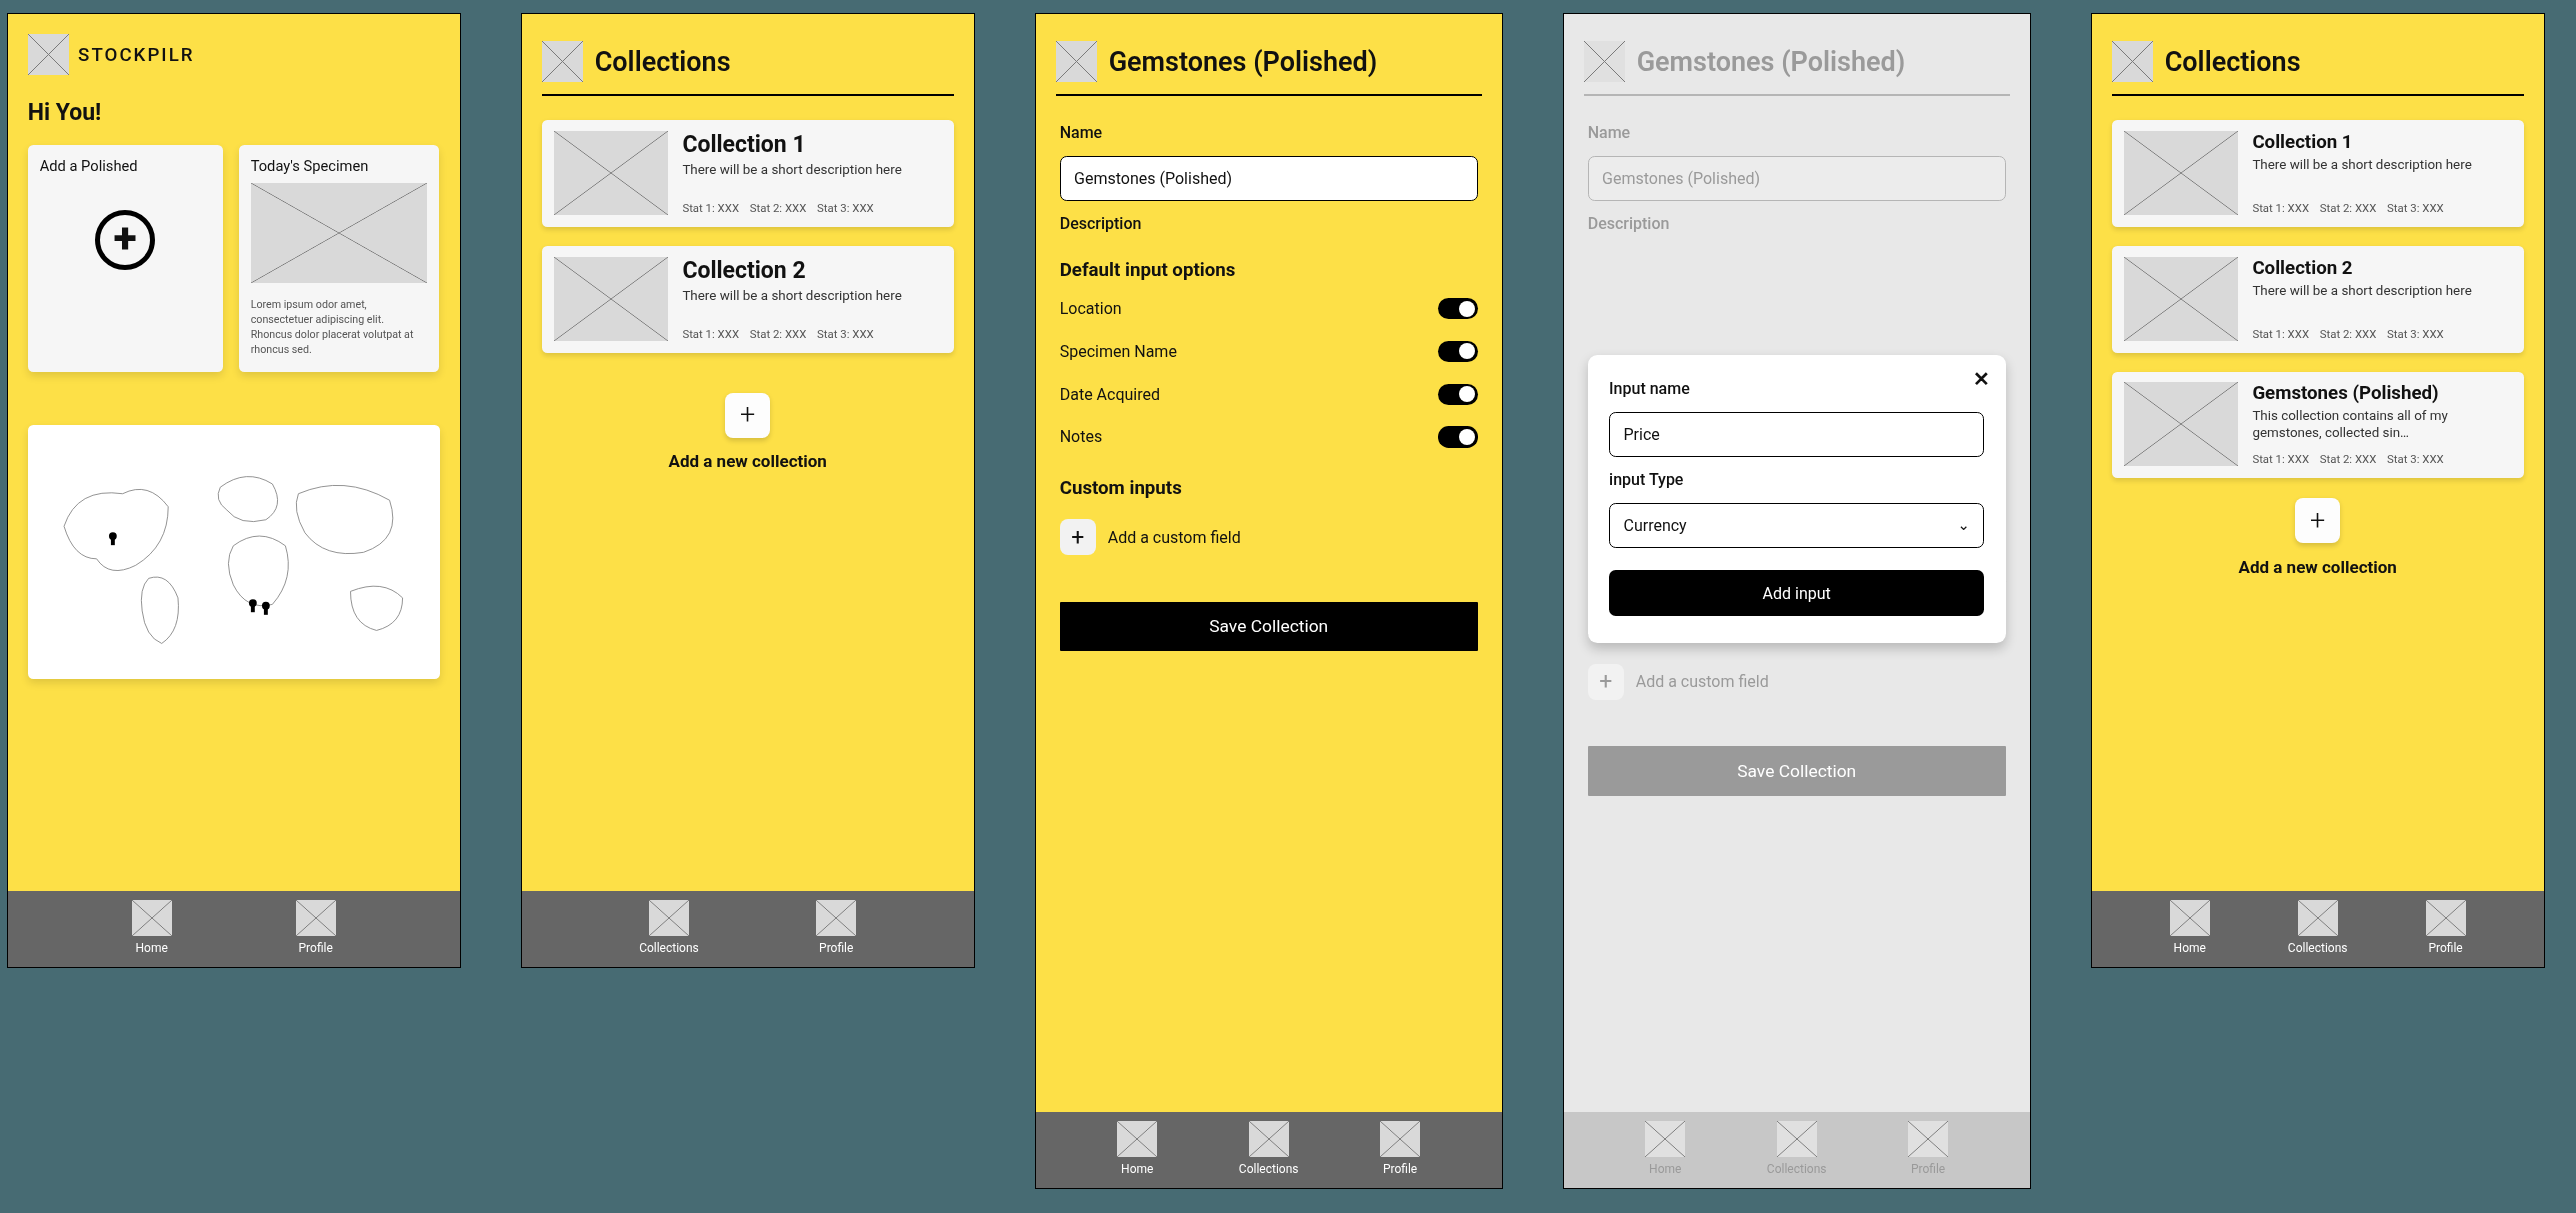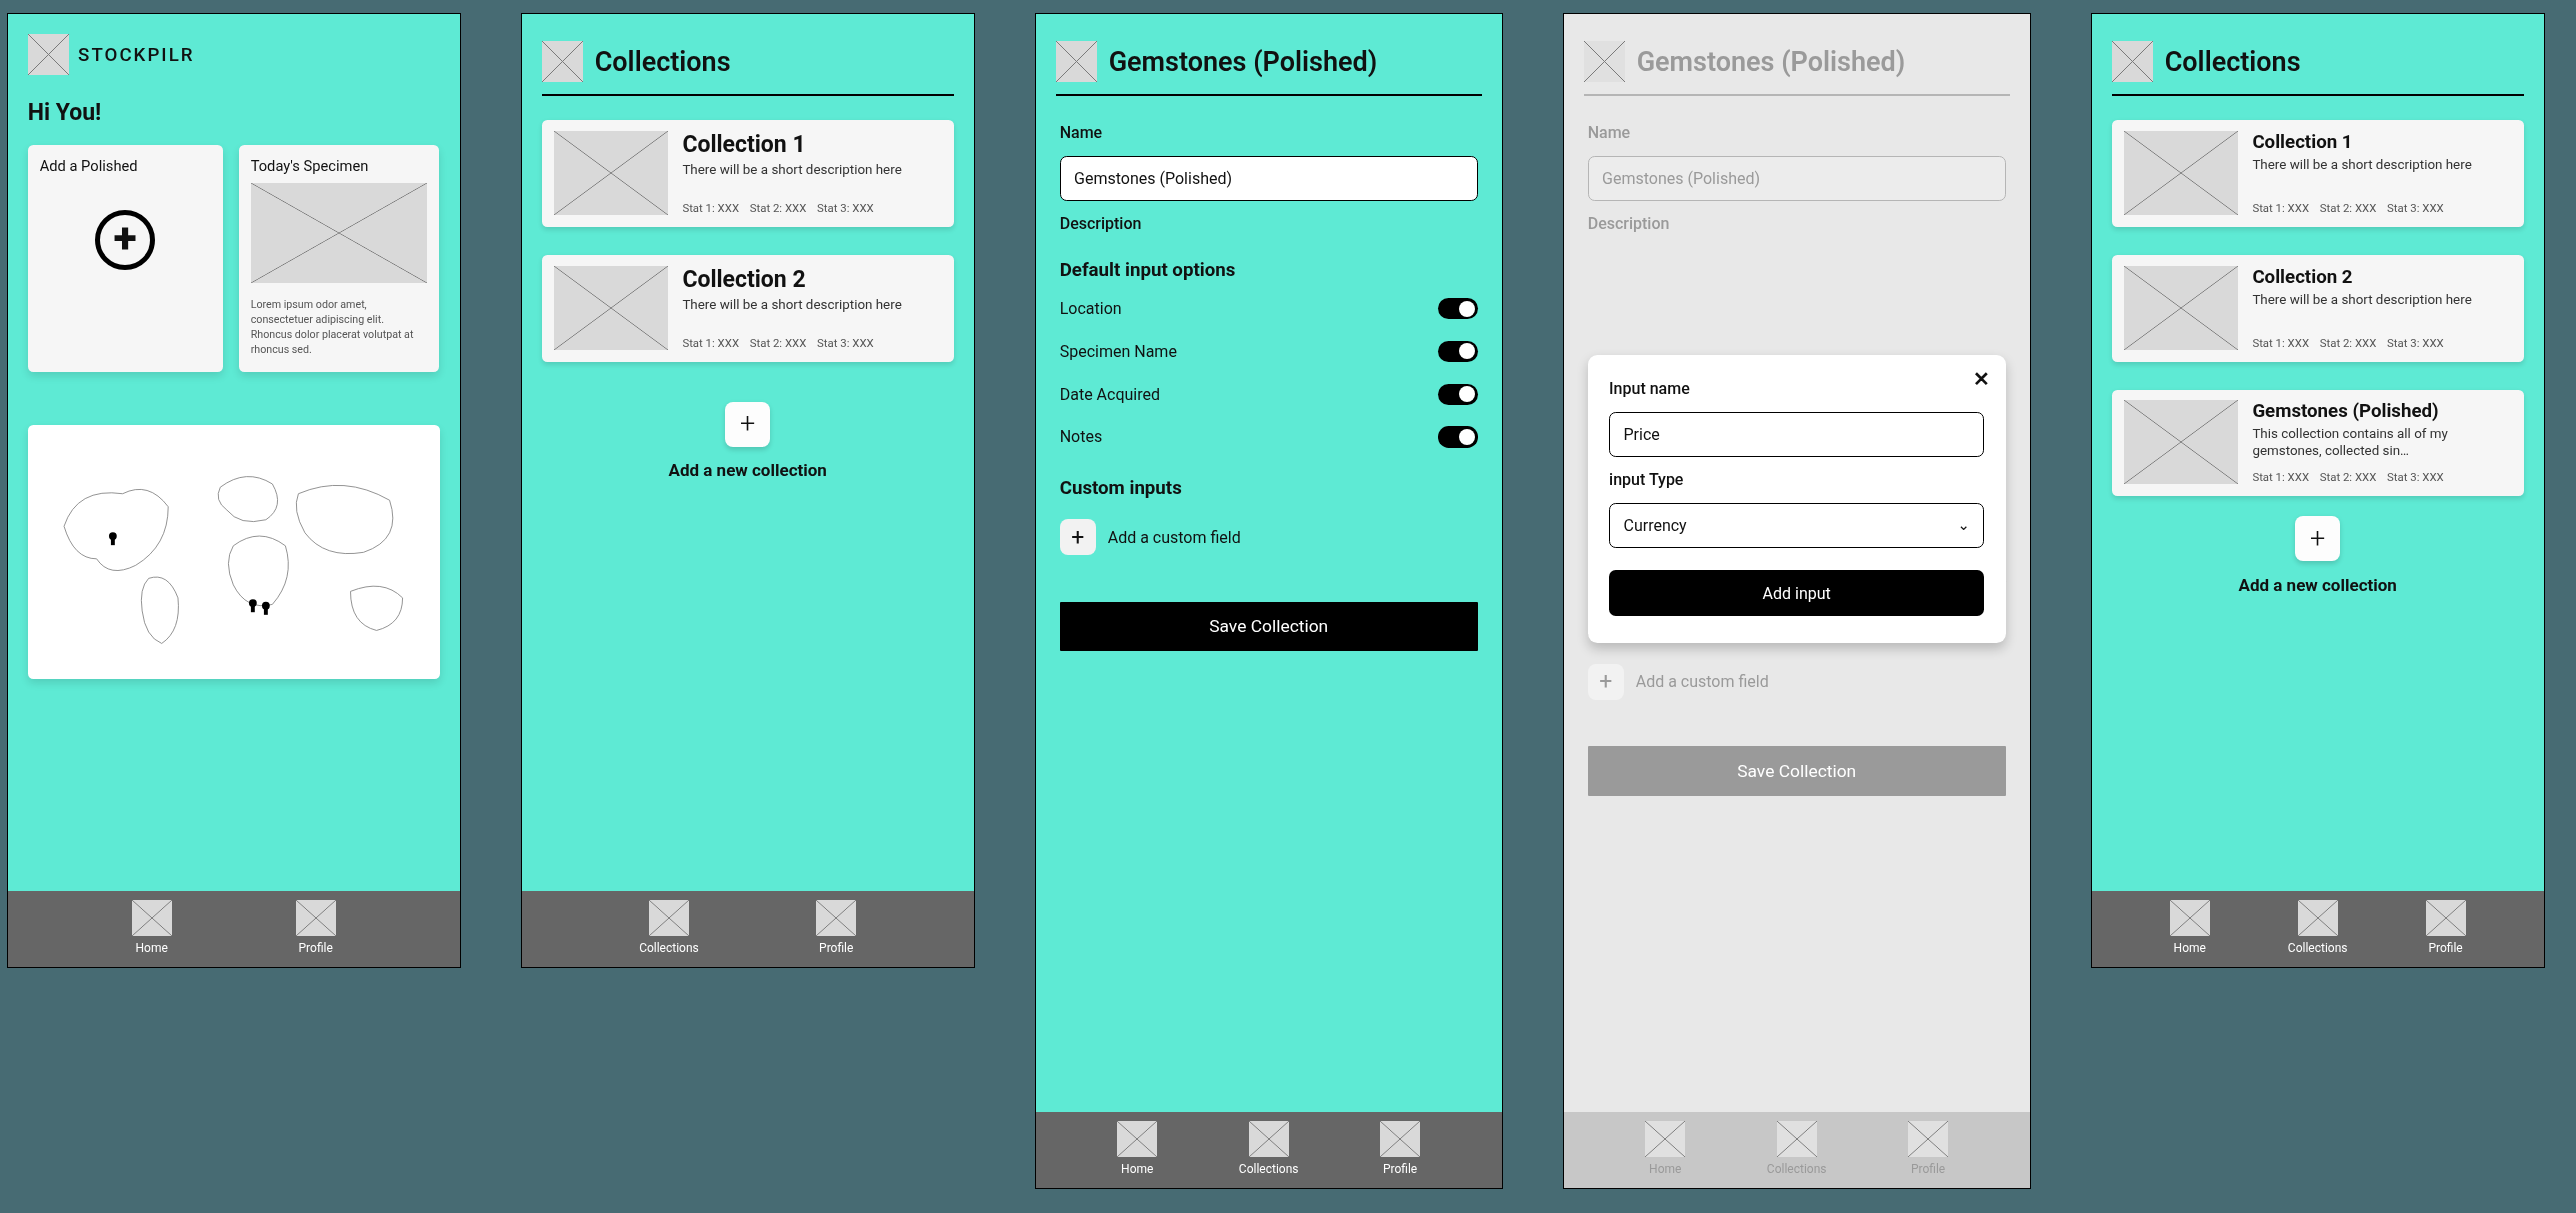--- a/index.html
+++ b/index.html
@@ -12,21 +12,21 @@
   }
   .stage {
     display: flex;
     gap: 60px;
     padding: 13.4px 6.7px 40px 6.7px;
     align-items: flex-start;
     min-width: 2576px;
   }
 
   .phone {
-    background: #5eead4;
+    background: #fde047;
     border: 1.3px solid #000;
     position: relative;
     display: flex;
     flex-direction: column;
   }
   .phone.short { width: 454px; height: 955px; }
   .phone.tall  { width: 468px; height: 1176px; }
 
   .img-ph {
     background: #d9d9d9;
@@ -123,21 +123,21 @@
   }
   .bottomnav.dim { background: #c7c7c7; }
   .bn-item {
     display: flex; flex-direction: column; align-items: center; gap: 5.3px;
     color: #fff; font-size: 12px;
   }
   .bottomnav.dim .bn-item { color: #9a9a9a; }
   .bn-item .img-ph { width: 40px; height: 36px; }
 
   
-  .coll-list { padding: 24px 20px 0 20px; display: flex; flex-direction: column; gap: 28px; }
+  .coll-list { padding: 24px 20px 0 20px; display: flex; flex-direction: column; gap: 19px; }
   .coll-card {
     background: #f6f6f6;
     border-radius: 5.3px;
     box-shadow: 0 2.7px 5.3px rgba(0,0,0,0.12);
     padding: 10.7px 12px 12px 12px;
     display: flex; gap: 14.7px;
   }
   .coll-card .img-ph { width: 114px; height: 84px; }
   .coll-meta { flex: 1; display: flex; flex-direction: column; }
   .coll-title { font-size: 23px; font-weight: 700; }

